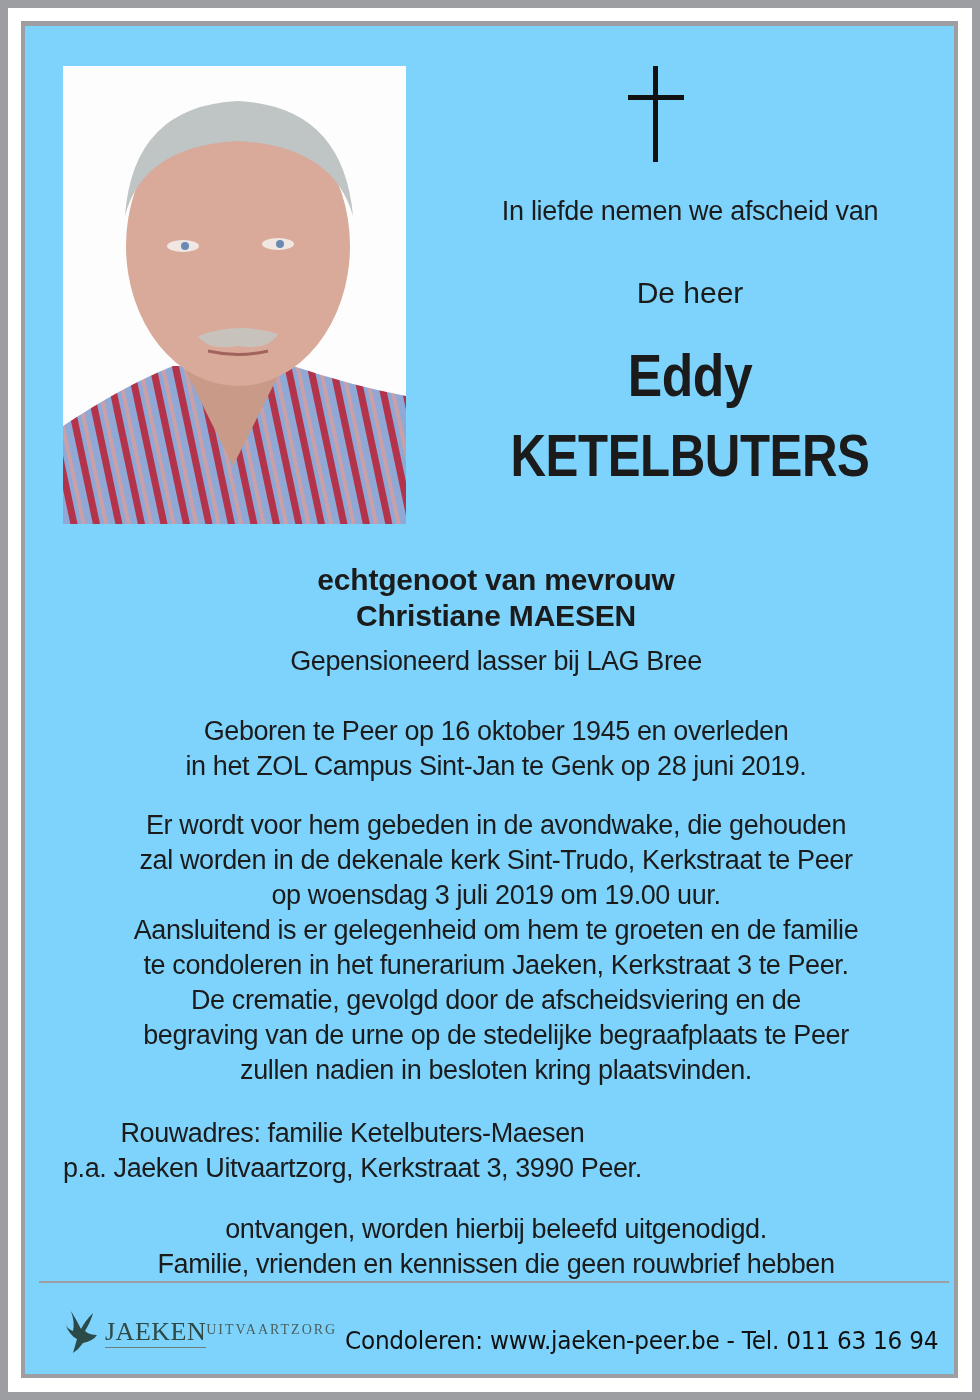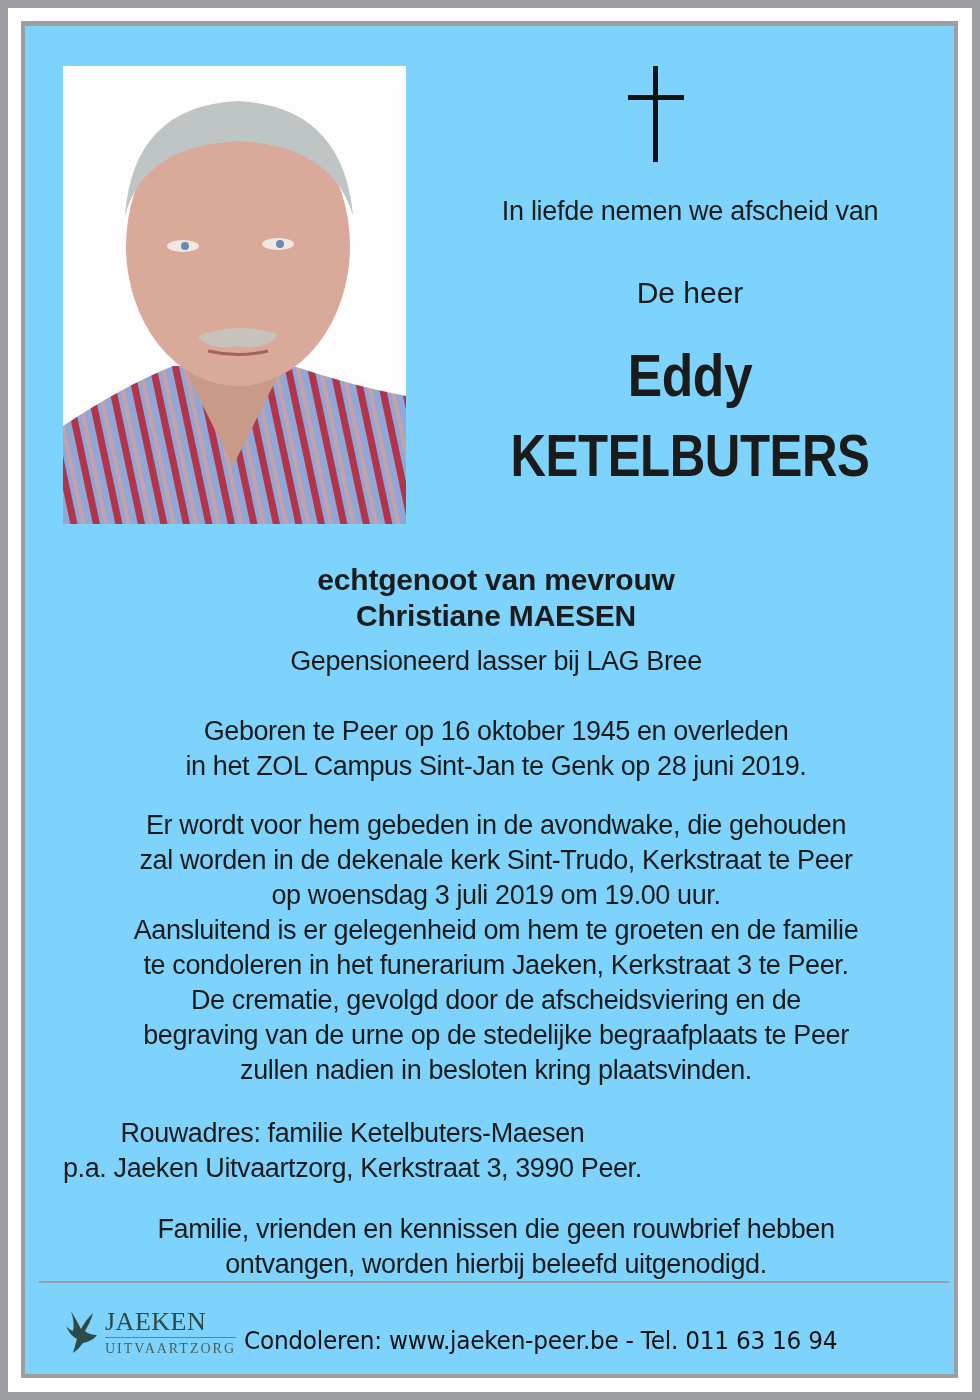--- a/index.html
+++ b/index.html
@@ -16,21 +16,21 @@
   .body { position:absolute; left:21px; width:900px; text-align:center; font-size:27px; line-height:35px; letter-spacing:-0.4px; }
   .spouse { top:510px; font-size:30px; font-weight:bold; line-height:36px; letter-spacing:-0.2px;margin-top:26px; }
   .job { top:618px; }
   .born { top:688px; }
   .wake { top:782px;text-align:center; }
   .addr { position:absolute; left:38px; top:1090px; text-align:center; font-size:27px; line-height:35px; letter-spacing:-0.4px; }
   .invite { top:1186px; }
   .divider { position:absolute; left:14px; top:1255px; width:910px; height:2px; background:#9d9ea2; }
   .footer { position:absolute; left:38px; top:1272px; height:70px; display:flex; align-items:center; }
   .logo { display:flex; align-items:center; }
-  .logo-text { margin-left:6px; display:flex; flex-direction:column; }
+  .logo-text { margin-left:6px; display:flex; flex-direction:row; }
   .logo-name { font-family:"Liberation Serif", serif; font-size:26px; color:#2c4a47; letter-spacing:0.5px; line-height:26px; border-bottom:1px solid #6e7f7c; padding-bottom:2px; }
   .logo-sub { font-family:"Liberation Serif", serif; font-size:14px; color:#4b5f5c; letter-spacing:2px; margin-top:3px; }
   .footer-line { font-family:"DejaVu Sans", sans-serif; font-size:25px; margin-left:8px; margin-top:14px; letter-spacing:-0.3px; transform:scaleX(0.93); transform-origin:left center; white-space:nowrap; color:#111; }
 </style>
 </head>
 <body>
 
 <div class="outer">
   <div class="inner">
 
@@ -89,22 +89,22 @@
       <div>begraving van de urne op de stedelijke begraafplaats te Peer</div>
       <div>zullen nadien in besloten kring plaatsvinden.</div>
     </div>
 
     <div class="addr">
       <div>Rouwadres: familie Ketelbuters-Maesen</div>
       <div>p.a. Jaeken Uitvaartzorg, Kerkstraat 3, 3990 Peer.</div>
     </div>
 
     <div class="body invite">
+      <div>ontvangen, worden hierbij beleefd uitgenodigd.</div>
       <div>Familie, vrienden en kennissen die geen rouwbrief hebben</div>
-      <div>ontvangen, worden hierbij beleefd uitgenodigd.</div>
     </div>
 
     <div class="divider"></div>
 
     <div class="footer">
       <div class="logo">
         <svg width="36" height="48" viewBox="0 0 36 48">
           <path d="M8 2 Q12 14 10 22 Q4 20 2 14 Q6 26 14 30 L10 44 Q16 40 20 34 Q30 32 34 26 Q26 26 22 22 Q28 12 30 4 Q22 12 18 20 Q14 12 8 2 Z" fill="#2c4a47"></path>
         </svg>
         <div class="logo-text">

